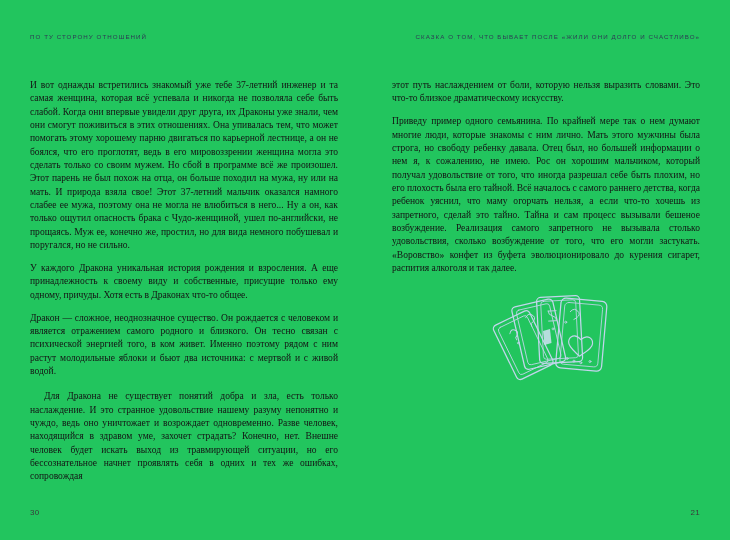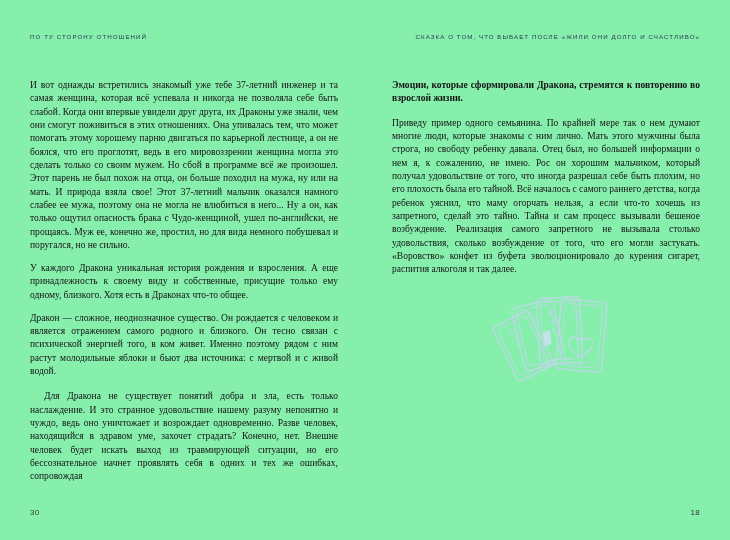--- a/index.html
+++ b/index.html
@@ -19,21 +19,21 @@
     width: 730px;
     height: 540px;
     display: flex;
     background: #ffffff;
   }
   .page {
     position: relative;
     width: 365px;
     height: 540px;
     box-sizing: border-box;
-    background: #86efac;
+    background: #22c55e;
   }
   .page-left  { padding: 32px 27px 0 30px; }
   .page-right { padding: 32px 30px 0 27px; }
 
   .running-head {
     font-family: "Liberation Sans", sans-serif;
     font-size: 6.2px;
     letter-spacing: 1.05px;
     color: #2e3b55;
     text-transform: uppercase;
@@ -91,33 +91,33 @@
 </head>
 <body>
 
 <div class="spread">
 
   <div class="page page-left">
     <div class="running-head left">ПО ТУ СТОРОНУ ОТНОШЕНИЙ</div>
 
     <div class="column">
       <p class="body-par">И вот однажды встретились знакомый уже тебе 37-летний инженер и та самая женщина, которая всё успевала и никогда не позволяла себе быть слабой. Когда они впервые увидели друг друга, их Драконы уже знали, чем они смогут поживиться в этих отношениях. Она упивалась тем, что может помогать этому хорошему парню двигаться по карьерной лестнице, а он не боялся, что его проглотят, ведь в его мировоззрении женщина могла это сделать только со своим мужем. Но сбой в программе всё же произошел. Этот парень не был похож на отца, он больше походил на мужа, ну или на мать. И природа взяла свое! Этот 37-летний мальчик оказался намного слабее ее мужа, поэтому она не могла не влюбиться в него... Ну а он, как только ощутил опасность брака с Чудо-женщиной, ушел по-английски, не прощаясь. Муж ее, конечно же, простил, но для вида немного побушевал и поругался, но не сильно.</p>
-      <p class="body-par">У каждого Дракона уникальная история рождения и взросления. А еще принадлежность к своему виду и собственные, присущие только ему одному, близкого. Хотя есть в Драконах что-то общее.</p>
+      <p class="body-par">У каждого Дракона уникальная история рождения и взросления. А еще принадлежность к своему виду и собственные, присущие только ему одному, причуды. Хотя есть в Драконах что-то общее.</p>
       <p class="body-par">Дракон — сложное, неоднозначное существо. Он рождается с человеком и является отражением самого родного и близкого. Он тесно связан с психической энергией того, в ком живет. Именно поэтому рядом с ним растут молодильные яблоки и бьют два источника: с мертвой и с живой водой.</p>
       <p class="body-par indent tight">Для Дракона не существует понятий добра и зла, есть только наслаждение. И это странное удовольствие нашему разуму непонятно и чуждо, ведь оно уничтожает и возрождает одновременно. Разве человек, находящийся в здравом уме, захочет страдать? Конечно, нет. Внешне человек будет искать выход из травмирующей ситуации, но его бессознательное начнет проявлять себя в одних и тех же ошибках, сопровождая</p>
     </div>
 
     <div class="folio left">30</div>
   </div>
 
   <div class="page page-right">
     <div class="running-head right">СКАЗКА О ТОМ, ЧТО БЫВАЕТ ПОСЛЕ «ЖИЛИ ОНИ ДОЛГО И СЧАСТЛИВО»</div>
 
     <div class="column">
-      <p class="body-par bold">Эмоции, которые сформировали Дракона, стремятся к повторению во взрослой жизни.</p>
+      <p class="body-par">этот путь наслаждением от боли, которую нельзя выразить словами. Это что-то близкое драматическому искусству.</p>
       <p class="body-par">Приведу пример одного семьянина. По крайней мере так о нем думают многие люди, которые знакомы с ним лично. Мать этого мужчины была строга, но свободу ребенку давала. Отец был, но большей информации о нем я, к сожалению, не имею. Рос он хорошим мальчиком, который получал удовольствие от того, что иногда разрешал себе быть плохим, но его плохость была его тайной. Всё началось с самого раннего детства, когда ребенок уяснил, что маму огорчать нельзя, а если что-то хочешь из запретного, сделай это тайно. Тайна и сам процесс вызывали бешеное возбуждение. Реализация самого запретного не вызывала столько удовольствия, сколько возбуждение от того, что его могли застукать. «Воровство» конфет из буфета эволюционировало до курения сигарет, распития алкоголя и так далее.</p>
 
       <div class="illustration">
         <svg width="150" height="112" viewBox="0 0 150 112" fill="none" stroke="#c3d5ec" stroke-width="1.25" stroke-linejoin="round" stroke-linecap="round">
 
           <g transform="rotate(-26 62 60)">
             <rect x="34" y="24" width="40" height="60" rx="4"></rect>
             <rect x="38" y="28" width="32" height="52" rx="3" stroke-width="0.8"></rect>
             <path d="M47 38 q3.5 -5 7 0 q2 3 -3.5 6 l0 2.5" stroke-width="0.9"></path>
             <circle cx="50.5" cy="50" r="0.9" stroke-width="0.8"></circle>
@@ -150,16 +150,16 @@
           </g>
 
           <g stroke="none" fill="#cfe0f2" opacity="0.85">
             <path d="M72 44 l7 -2 l1.5 14 l-7 2 z"></path>
           </g>
         </svg>
       </div>
 
     </div>
 
-    <div class="folio right">18</div>
+    <div class="folio right">21</div>
   </div>
 
 </div>
 
 </body></html>

